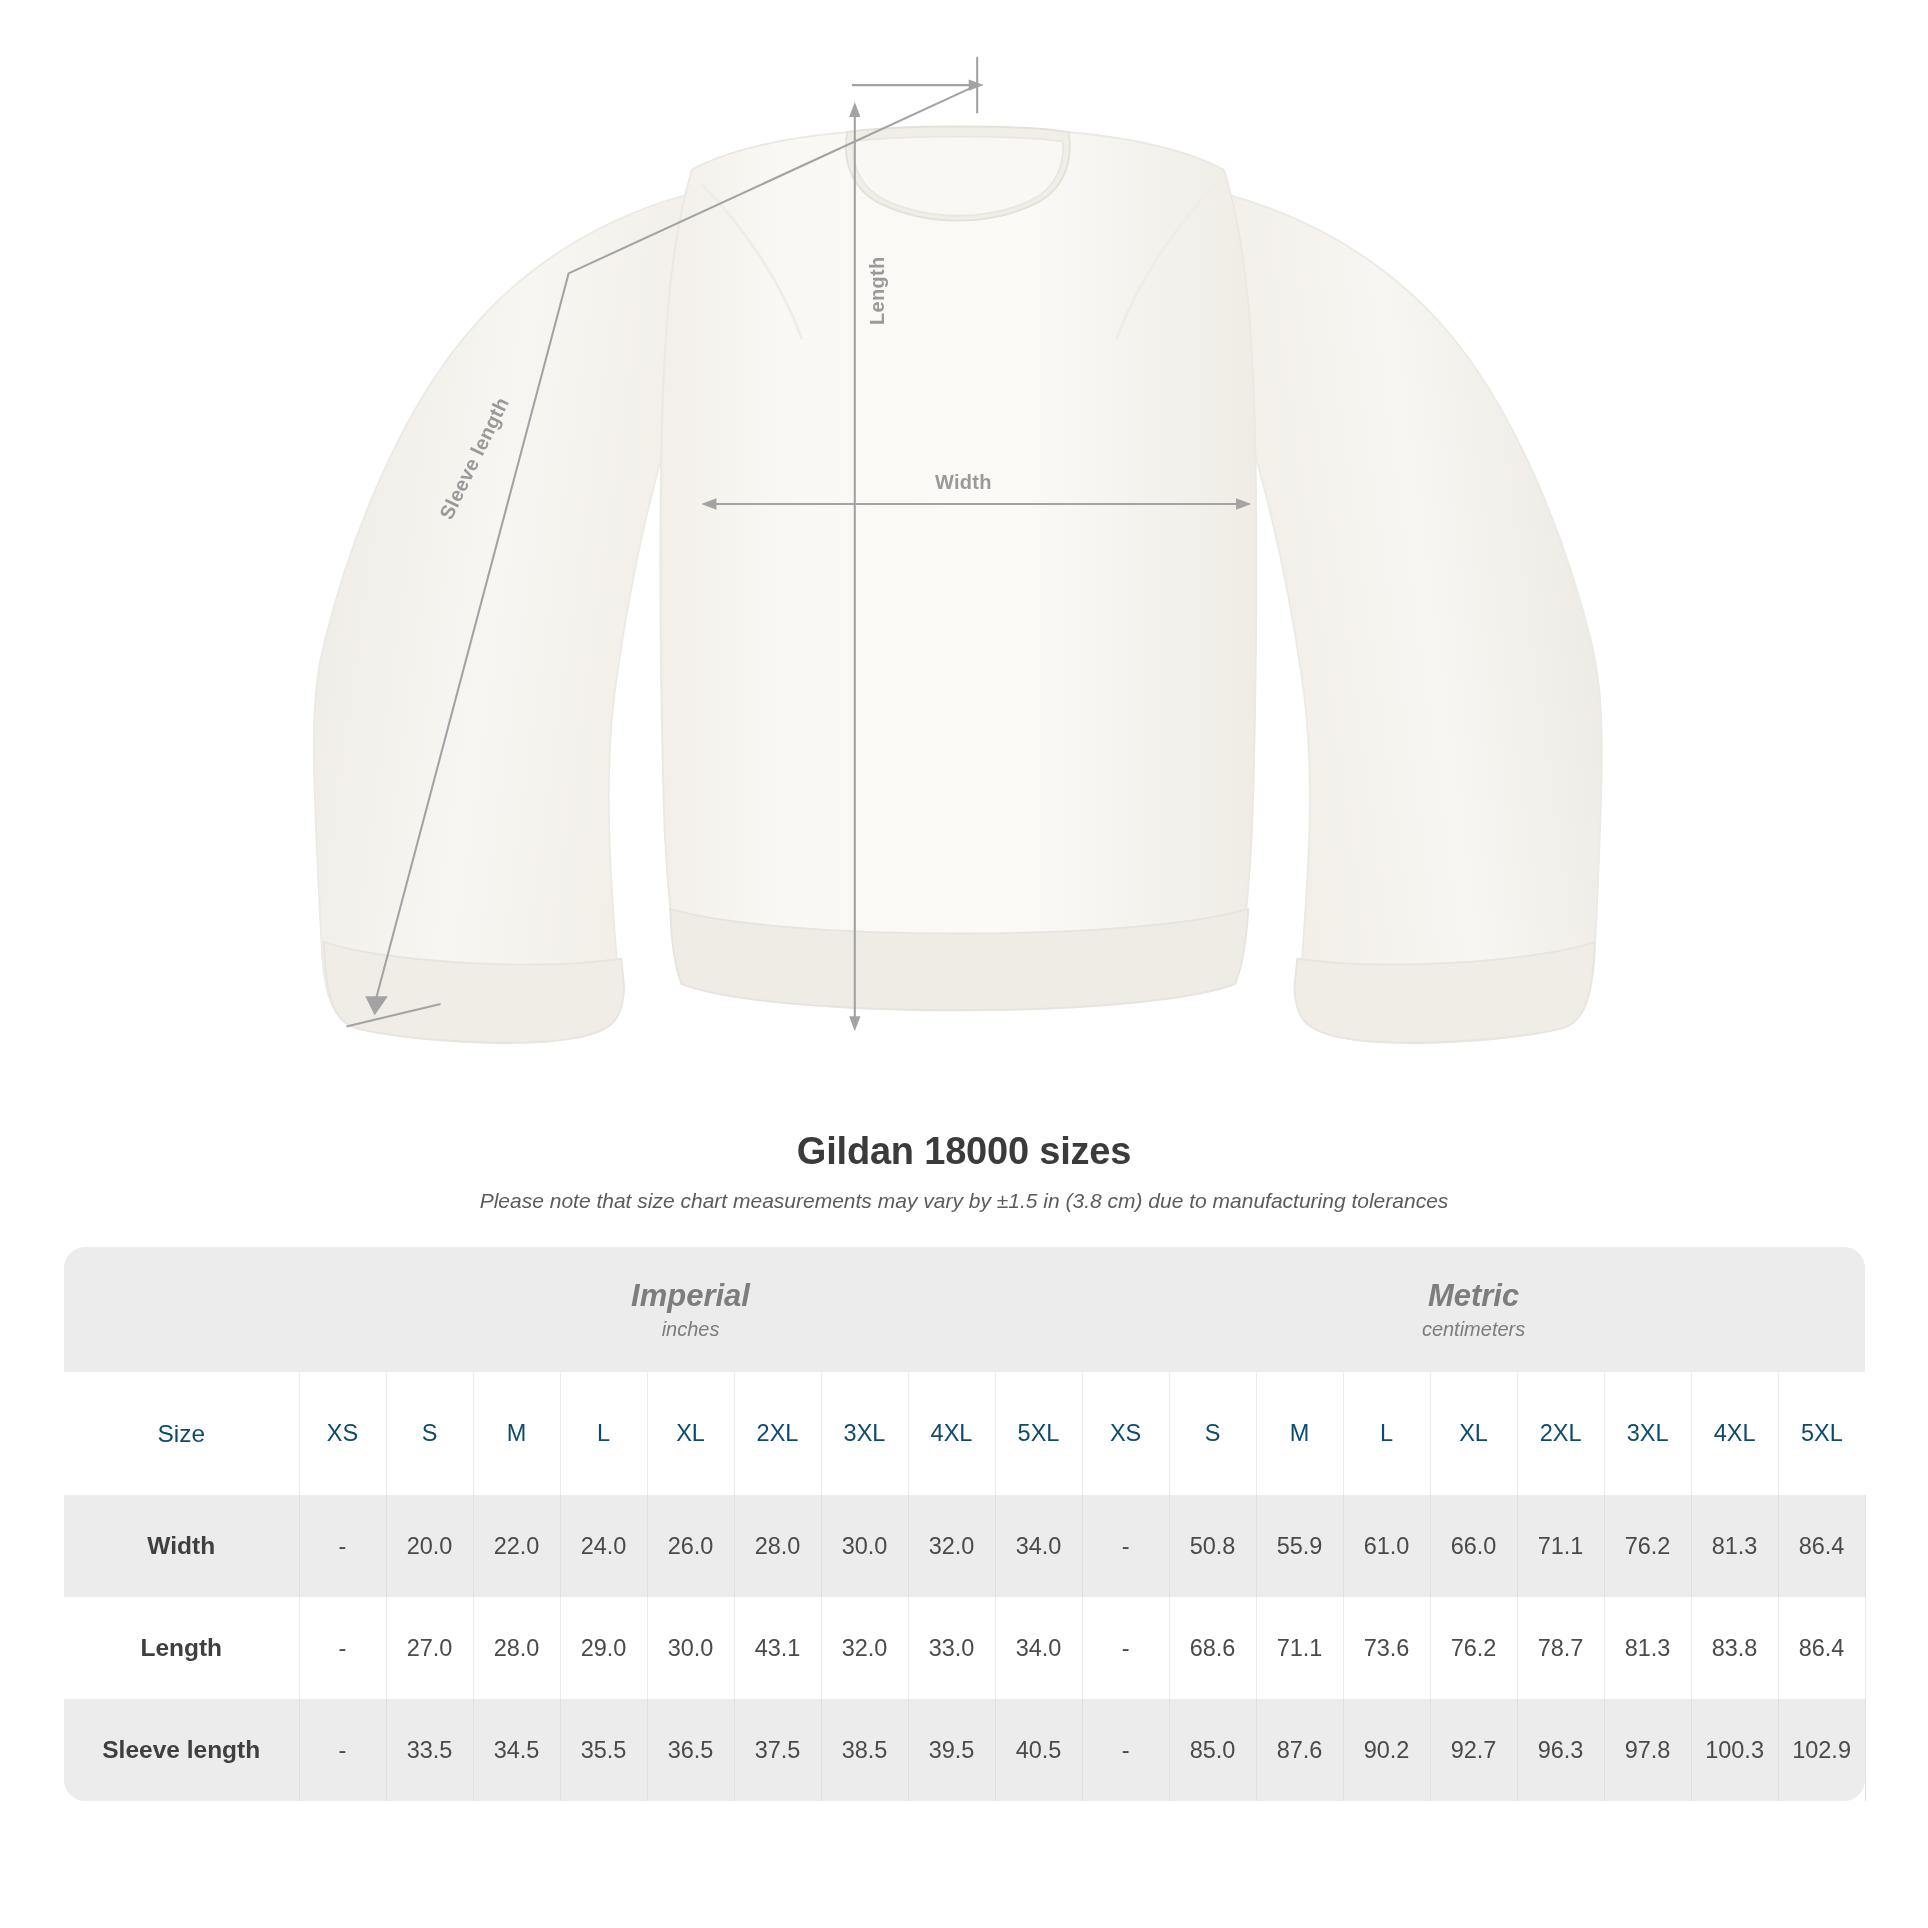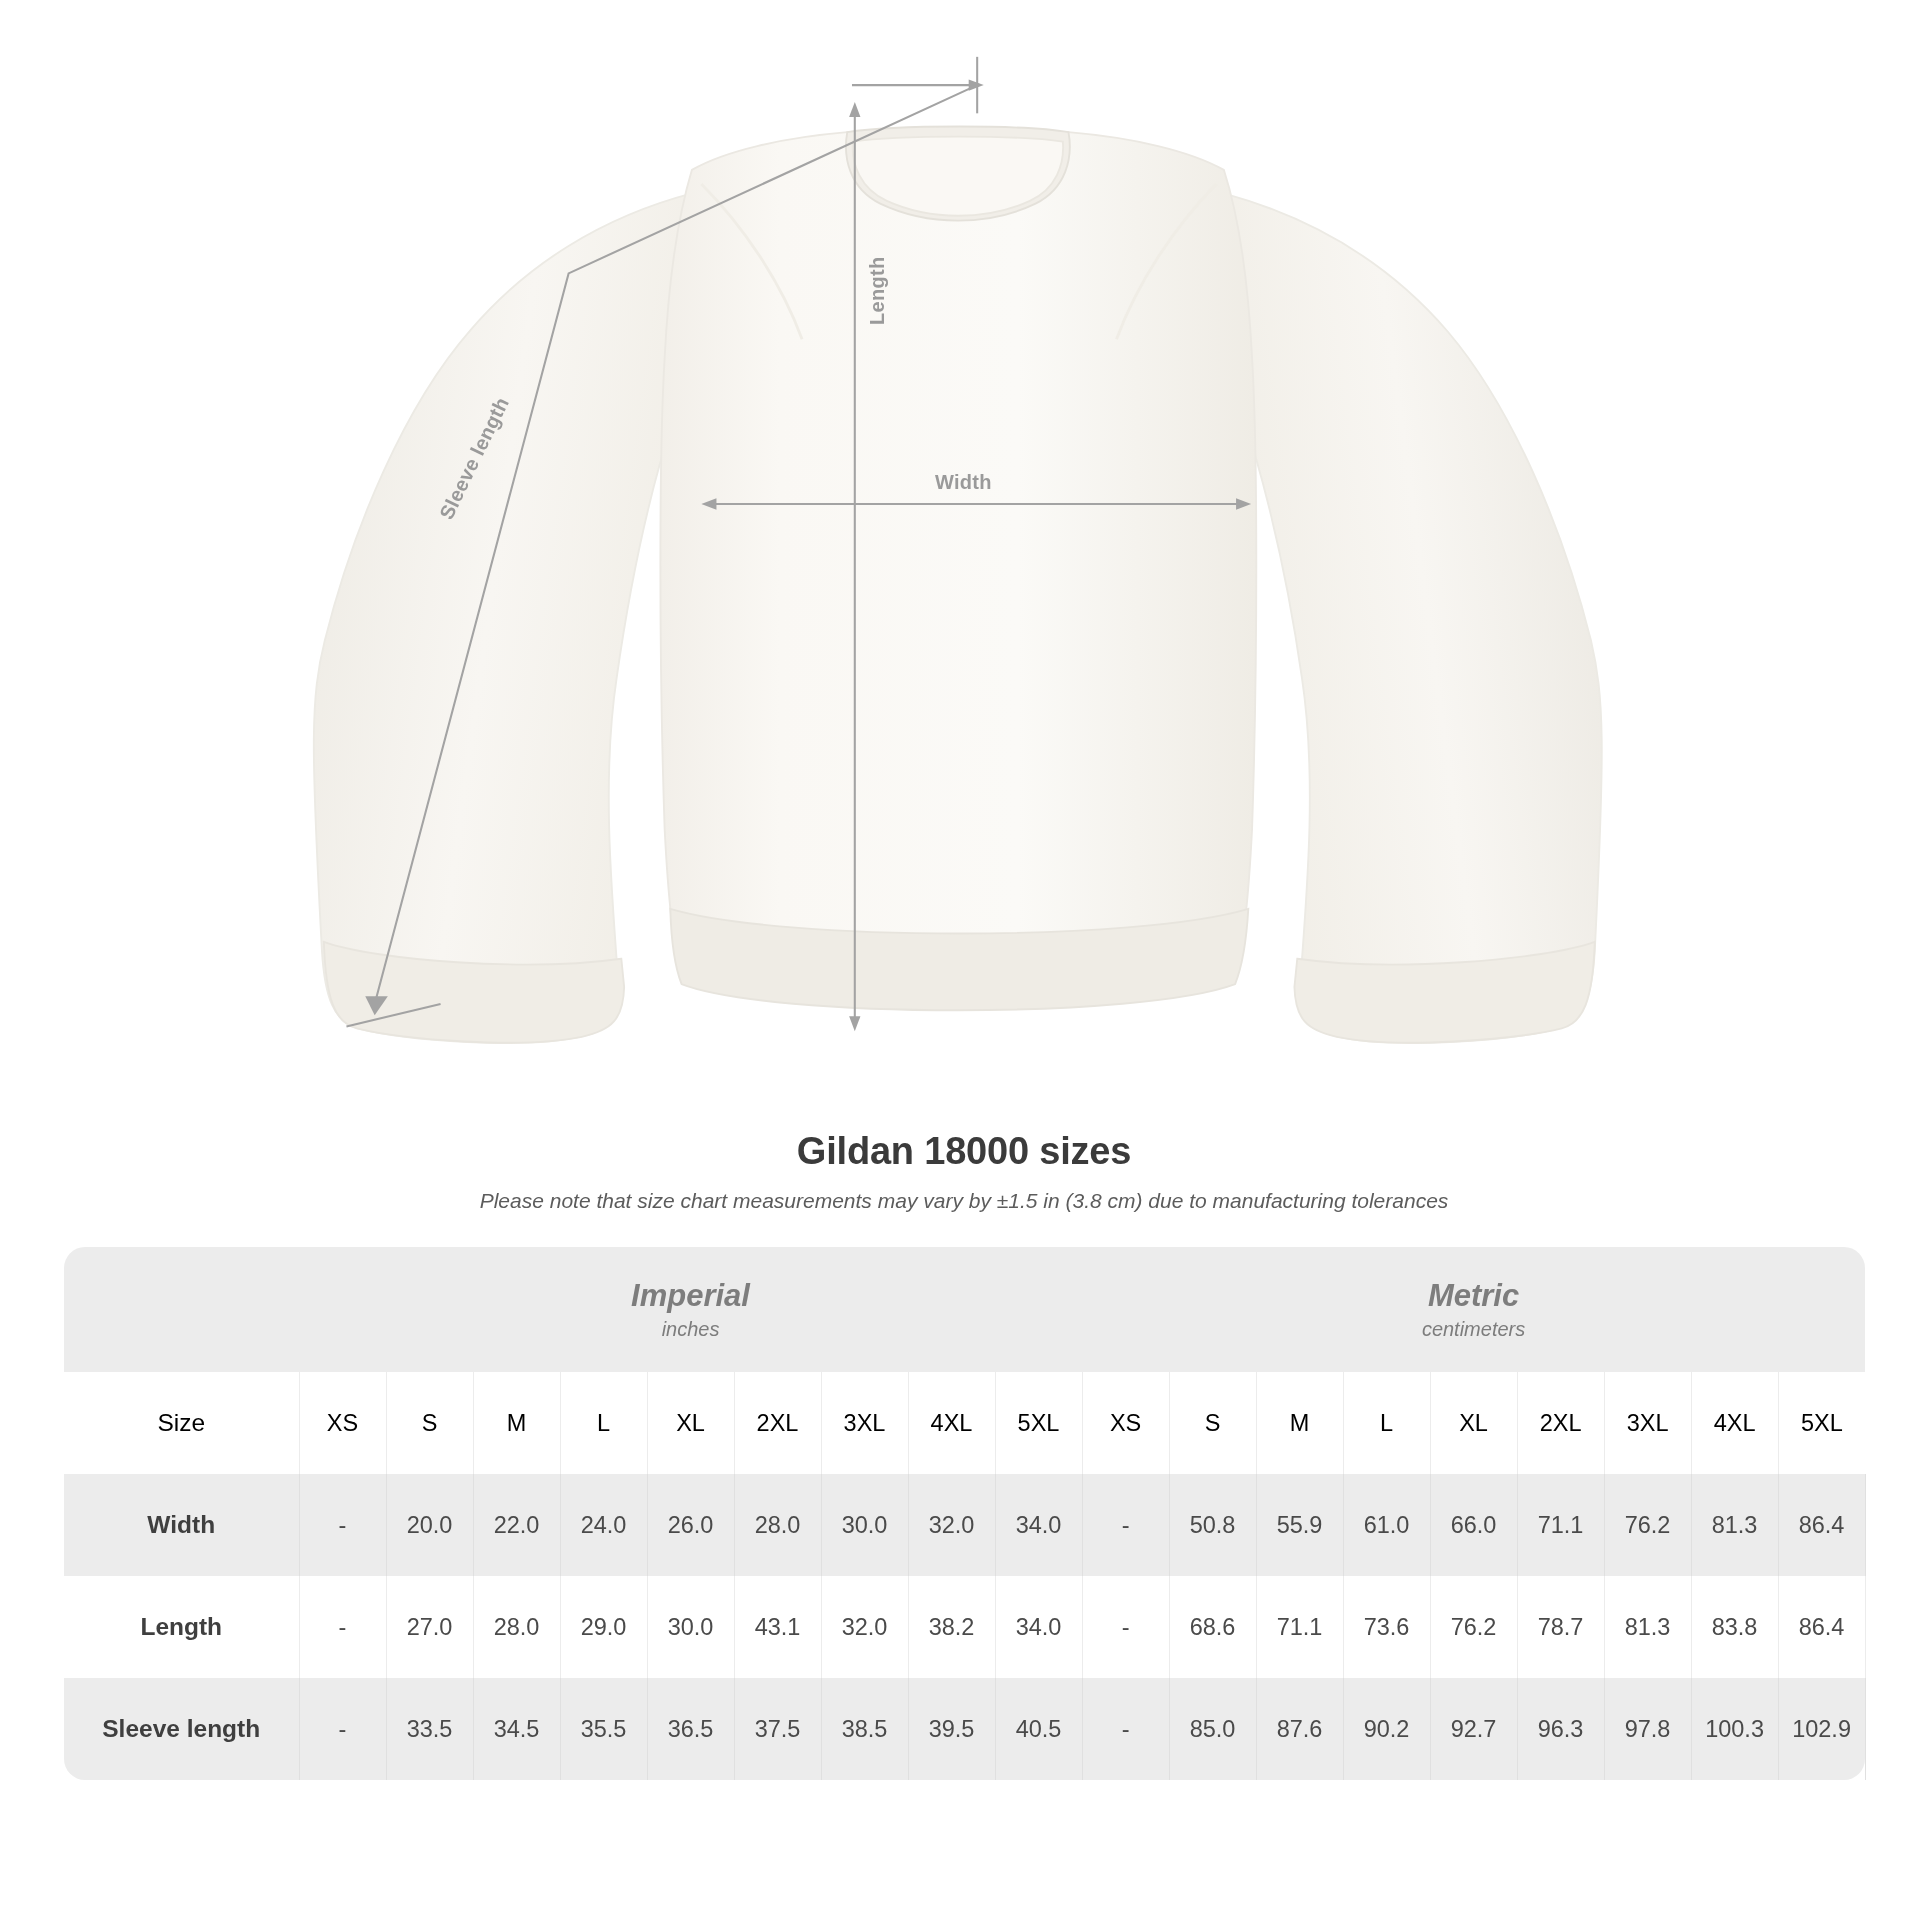--- a/index.html
+++ b/index.html
@@ -111,23 +111,23 @@
   .unit-sub {
     font-size: 20px;
     font-style: italic;
     color: #7d7d7d;
     line-height: 1.4;
     text-align: center;
   }
   
   .head-row td {
     background: #ffffff;
-    height: 102px;
+    height: 123px;
     font-size: 23.5px;
-    color: #000000;
+    color: #0c4a6e;
     font-weight: bold;
     border-right: 0.9px solid #ececec;
   }
   .head-row td:last-child { border-right: none; }
   .head-row td.rowlabel { font-size: 24.5px; }
   
   .data-row td {
     height: 102px;
     font-size: 23.5px;
     color: #4a4a4a;
@@ -299,21 +299,21 @@
 
         <tr class="data-row plain">
           <td class="rowlabel">Length</td>
           <td>-</td>
           <td>27.0</td>
           <td>28.0</td>
           <td>29.0</td>
           <td>30.0</td>
           <td>43.1</td>
           <td>32.0</td>
-          <td>38.2</td>
+          <td>33.0</td>
           <td>34.0</td>
           <td>-</td>
           <td>68.6</td>
           <td>71.1</td>
           <td>73.6</td>
           <td>76.2</td>
           <td>78.7</td>
           <td>81.3</td>
           <td>83.8</td>
           <td>86.4</td>

